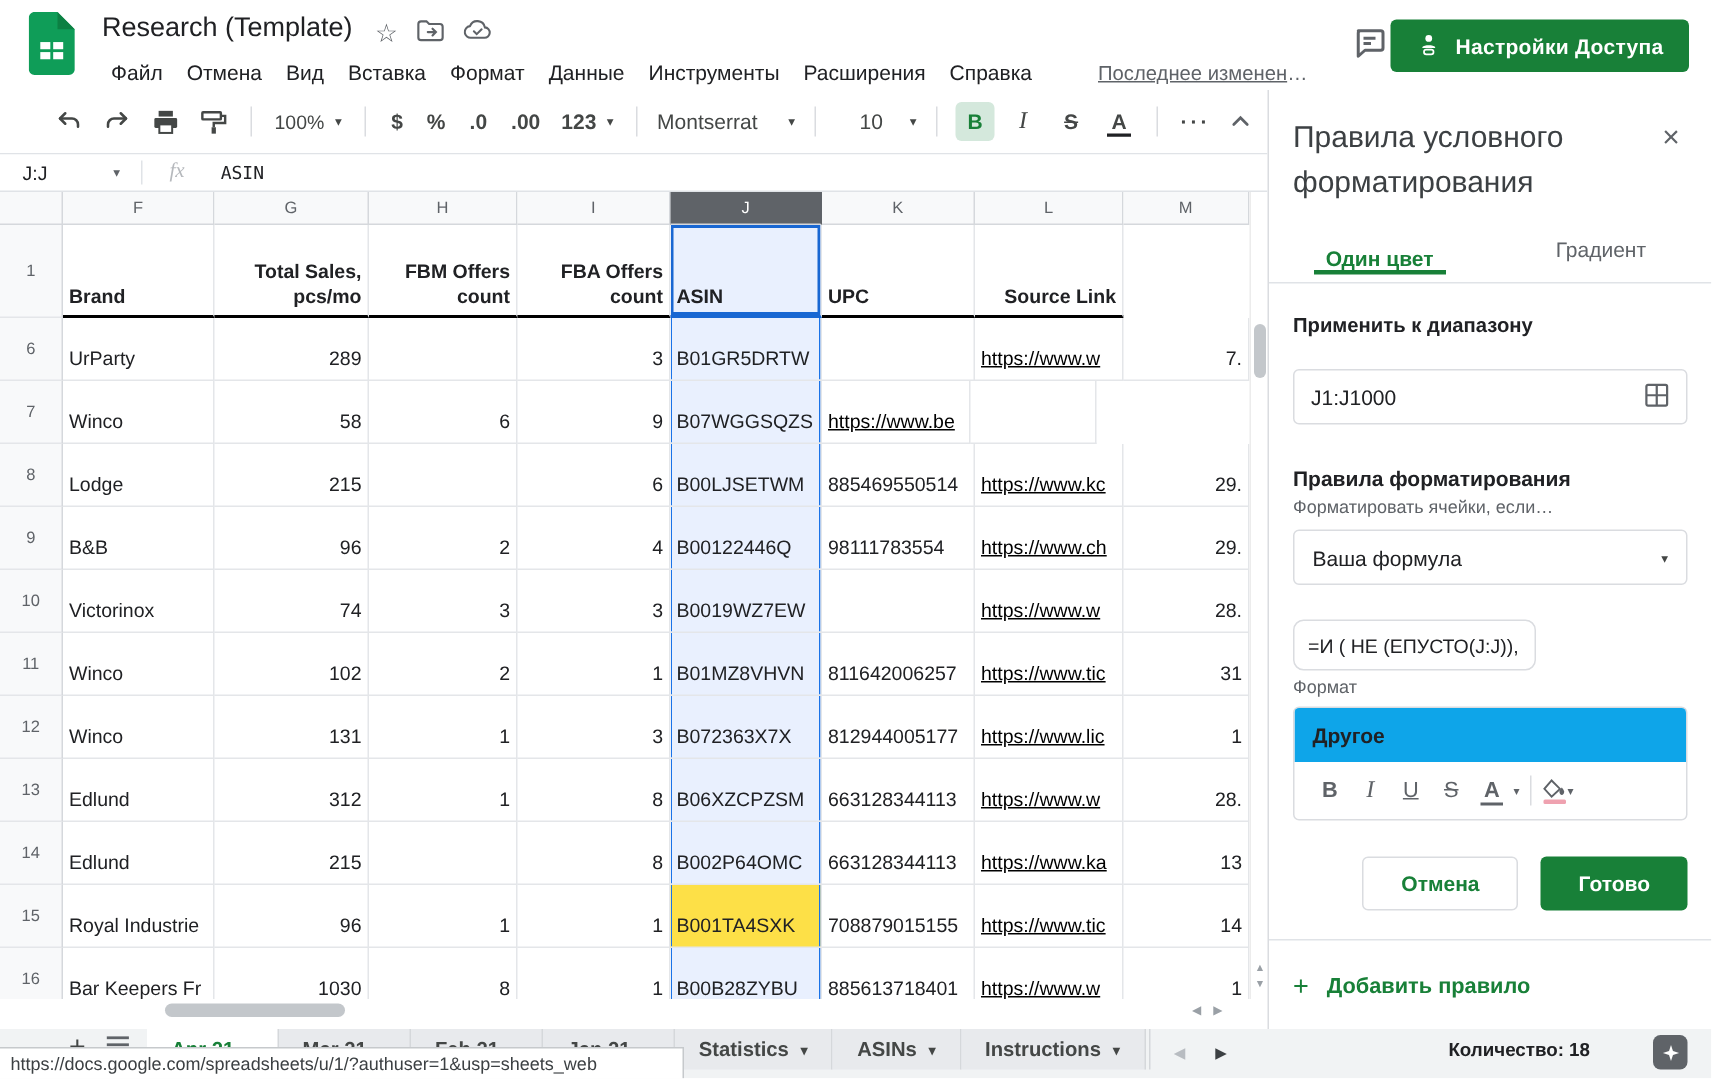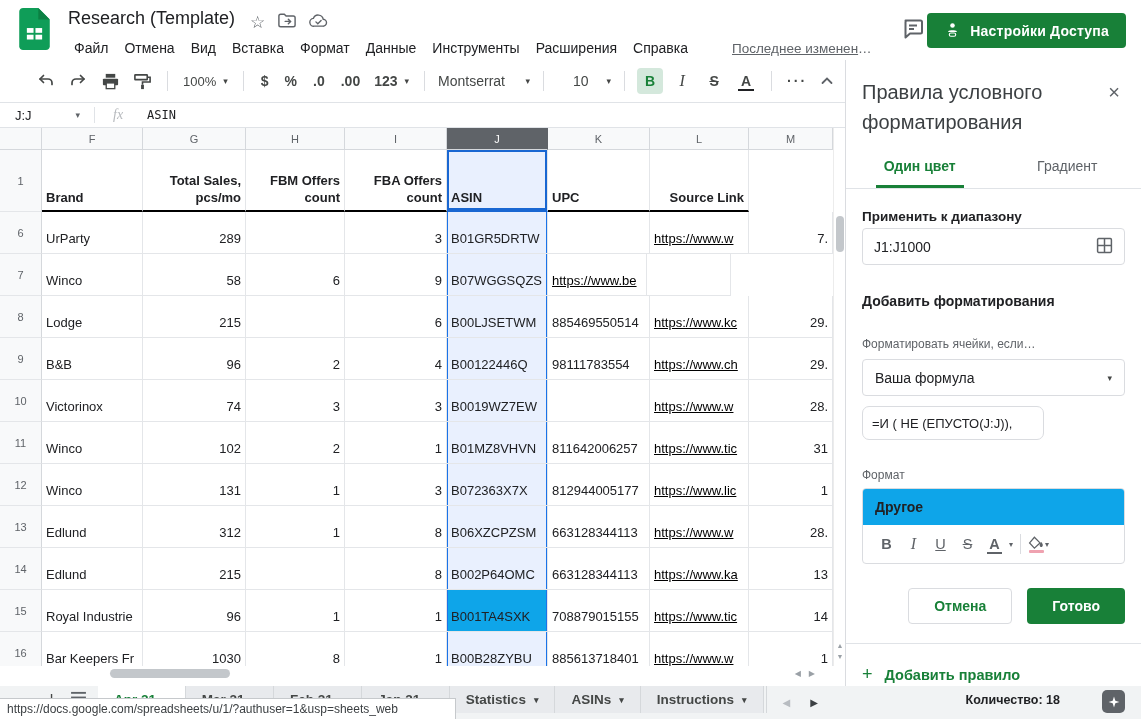--- a/index.html
+++ b/index.html
@@ -50,49 +50,49 @@
   .ch { height:22px; background:#f8f9fa; border-right:1px solid #d5d8dc; border-bottom:1px solid #d5d8dc; color:#5f6368; font-size:11px; display:flex; align-items:center; justify-content:center; }
   .ch.sel { background:#5f6368; color:#fff; border-right-color:#5f6368; }
   .grow { display:flex; height:42px; }
   .grow.hdr { height:62px; }
   .rnum { width:42px; background:#f8f9fa; border-right:1px solid #d5d8dc; border-bottom:1px solid #e4e6e9; color:#5f6368; font-size:11px; display:flex; align-items:center; justify-content:center; flex:none; }
   .cell { border-right:1px solid #e4e6e9; border-bottom:1px solid #e4e6e9; padding:0 4px 7px 4px; display:flex; align-items:flex-end; overflow:hidden; white-space:nowrap; color:#202124; flex:none; }
   .al { justify-content:flex-start; }
   .ar { justify-content:flex-end; text-align:right; }
   .hdr .cell { font-weight:700; border-bottom:2px solid #000; padding-bottom:3px; line-height:1.3; white-space:pre-line; }
   .jcell { background:#e9f0fe; box-shadow:inset 1px 0 0 #1a73e8, inset -1px 0 0 #1a73e8; }
-  .jcell.pink { background:#0ea5e9; }
+  .jcell.pink { background:#fde047; }
   .j1 { box-shadow:inset 0 0 0 2px #1967d2; background:#e9f0fe; border-bottom:2px solid #1967d2 !important; }
   .linkcell span { color:#000000; text-decoration:underline; }
   .w-f{width:101px}.w-g{width:103px}.w-h{width:99px}.w-i{width:102px}.w-j{width:101px}.w-k{width:102px}.w-l{width:99px}.w-m{width:84px}
 
   
   .vscroll { position:absolute; top:128px; left:833px; width:12px; height:538px; background:#fff; border-left:1px solid #ececec; }
   .vthumb { position:absolute; top:88px; left:2px; width:8px; height:36px; background:#c3c7cb; border-radius:4px; }
   .varrows { position:absolute; left:0; bottom:4px; width:12px; text-align:center; color:#9aa0a6; font-size:7px; line-height:11px; }
   .hstrip { position:absolute; top:666px; left:0; width:845px; height:20px; background:#fff; }
   .hthumb { position:absolute; top:3px; left:110px; width:120px; height:9px; background:#c3c7cb; border-radius:5px; }
   .harrows { position:absolute; right:22px; top:3px; color:#9aa0a6; font-size:8px; letter-spacing:8px; }
 
   
   .panel { position:absolute; top:60px; left:845px; width:296px; height:626px; background:#fff; border-left:1px solid #dadce0; }
   .p-title { padding:17px 40px 12px 16px; font-size:20px; line-height:1.5; color:#3c4043; }
   .p-close { position:absolute; top:22px; right:16px; font-size:20px; color:#5f6368; line-height:20px; width:22px; text-align:center; }
   .p-tabs { display:flex; border-bottom:1px solid #e0e3e7; height:40px; }
   .p-tab { flex:1; display:flex; justify-content:center; font-size:14px; color:#5f6368; }
   .p-tab span { padding:9px 8px 0 8px; }
-  .p-tab.active { color:#188038; font-weight:700; }
+  .p-tab.active { color:#188038; font-weight:700;align-items:center; }
   .p-tab.active span { border-bottom:3px solid #188038; }
   .p-body { padding:20px 16px 0 16px; }
   .p-label { font-size:13.5px; font-weight:700; color:#202124; }
-  .p-range { margin-top:4px; height:37px; border:1px solid #dadce0; border-radius:4px; display:flex; align-items:center; justify-content:space-between; padding:0 11px; font-size:14px; }
+  .p-range { margin-top:22px; height:37px; border:1px solid #dadce0; border-radius:4px; display:flex; align-items:center; justify-content:space-between; padding:0 11px; font-size:14px; }
   .p-sec { margin-top:28px; font-size:14px; font-weight:700; color:#202124; }
-  .p-small { margin-top:28px; font-size:12px; color:#5f6368; }
+  .p-small { margin-top:4px; font-size:12px; color:#5f6368; }
   .p-select { margin-top:8px; height:37px; border:1px solid #dadce0; border-radius:4px; display:flex; align-items:center; justify-content:space-between; padding:0 12px; font-size:14px; }
-  .p-formula { margin-top:10px; width:182px; height:34px; border:1px solid #dadce0; border-radius:7px; display:flex; align-items:center; padding:0 9px; font-size:13px; white-space:nowrap; overflow:hidden; }
+  .p-formula { margin-top:23px; width:162px; height:34px; border:1px solid #dadce0; border-radius:7px; display:flex; align-items:center; padding:0 9px; font-size:13px; white-space:nowrap; overflow:hidden; }
   .p-fmtwrap { margin-top:6px; border:1px solid #dadce0; border-radius:4px; overflow:hidden; }
   .p-preview { height:36px; background:#0ea5e9; display:flex; align-items:center; padding-left:12px; font-size:14px; font-weight:700; color:#202124; }
   .p-fmtbar { height:38px; display:flex; align-items:center; padding-left:10px; color:#5f6368; }
   .fmt-btn { width:27px; text-align:center; font-size:14.5px; position:relative; }
   .fmt-b{font-weight:800}.fmt-i{font-style:italic;font-family:"Liberation Serif",serif;font-size:16px}
   .fmt-u{text-decoration:underline}.fmt-s{text-decoration:line-through}
   .fmt-a{font-weight:600} .fmt-a .bar{position:absolute;left:6px;right:6px;bottom:-2px;height:2px;background:#5f6368}
   .fmt-sep{width:1px;height:20px;background:#dadce0;margin:0 7px}
   .fmt-caret{font-size:8px;color:#5f6368;margin-left:1px}
   .fill-wrap{display:flex;flex-direction:column;align-items:center;gap:1px}
@@ -460,21 +460,21 @@
       <div class="p-range">
         <span>J1:J1000</span>
         <span>
           <svg width="17" height="17" viewBox="0 0 16 16" fill="none" stroke="#5f6368" stroke-width="1.4">
             <rect x="1.5" y="1.5" width="13" height="13" rx="1"></rect>
               <line x1="8" y1="1.5" x2="8" y2="14.5"></line>
               <line x1="1.5" y1="8" x2="14.5" y2="8"></line>
           </svg>
         </span>
       </div>
-      <div class="p-sec">Добавить форматирования</div>
+      <div class="p-sec">Правила форматирования</div>
       <div class="p-small">Форматировать ячейки, если…</div>
       <div class="p-select">
         <span>Ваша формула</span>
         <span class="caret">▾</span>
       </div>
       <div class="p-formula">=И ( НЕ (ЕПУСТО(J:J)),</div>
       <div class="p-small">Формат</div>
       <div class="p-fmtwrap">
         <div class="p-preview">Другое</div>
         <div class="p-fmtbar">

